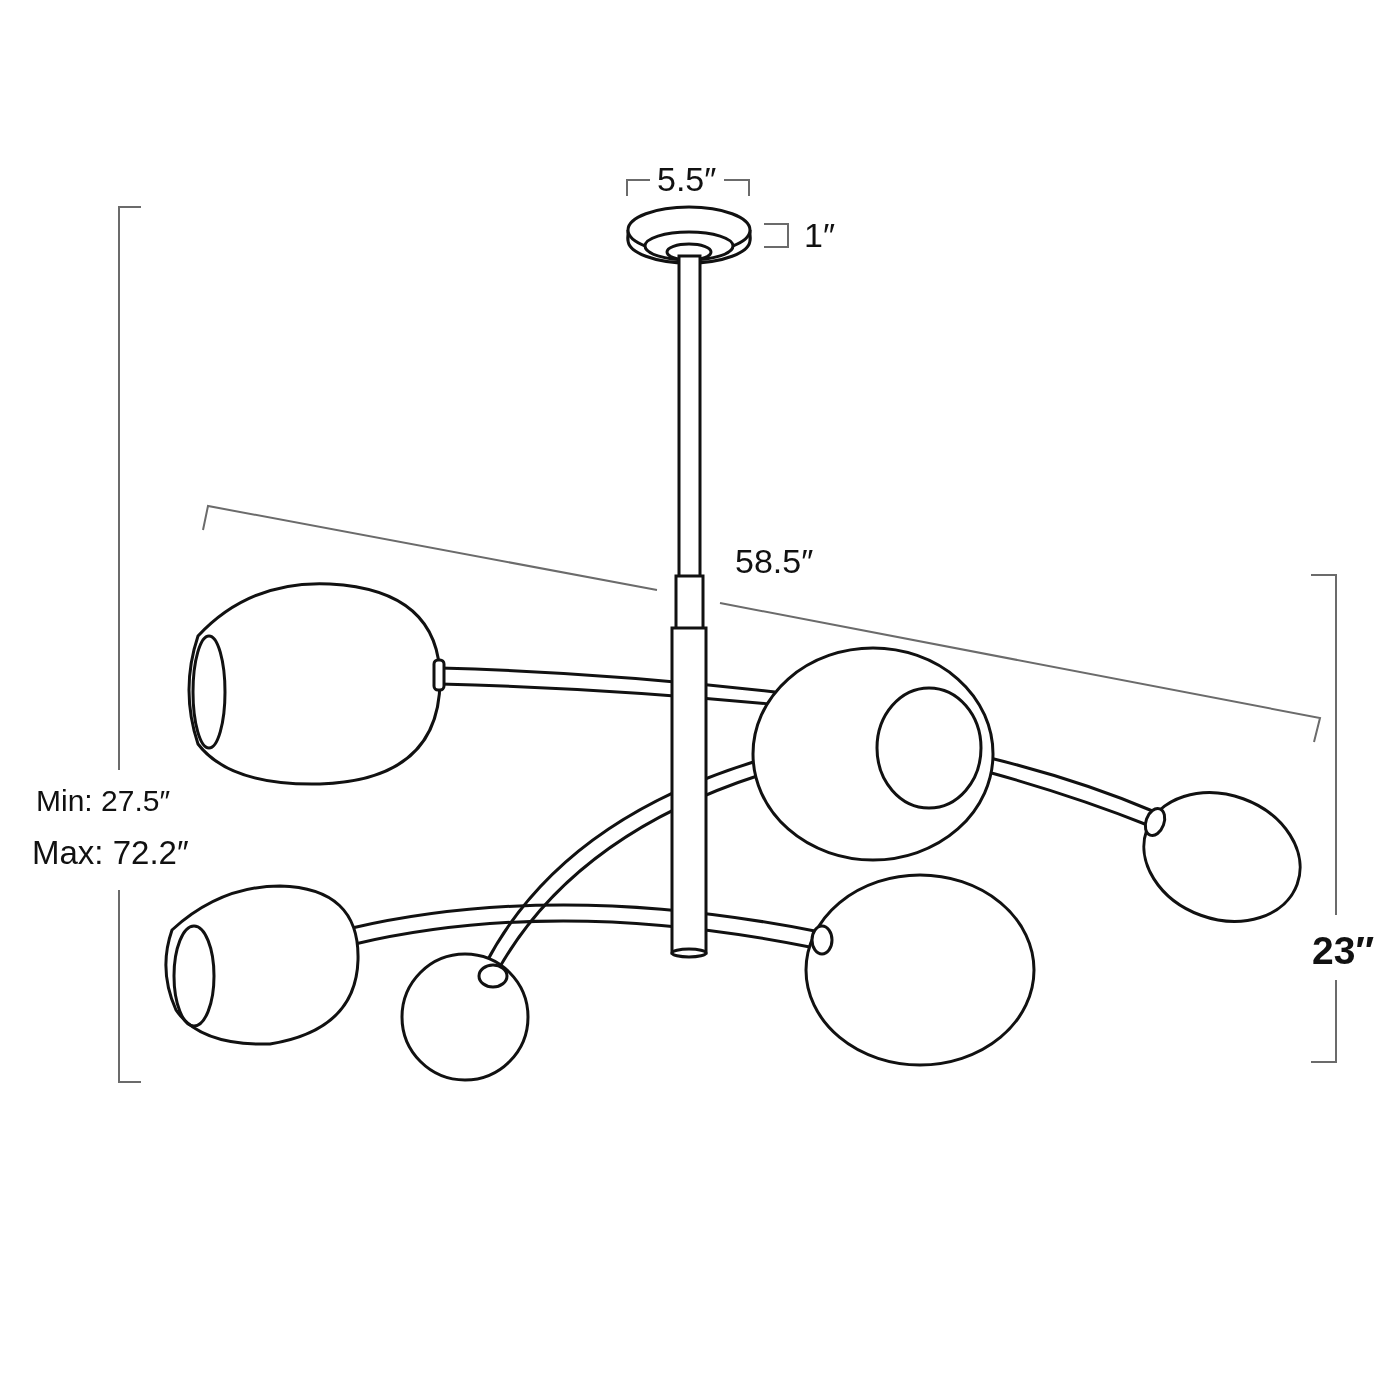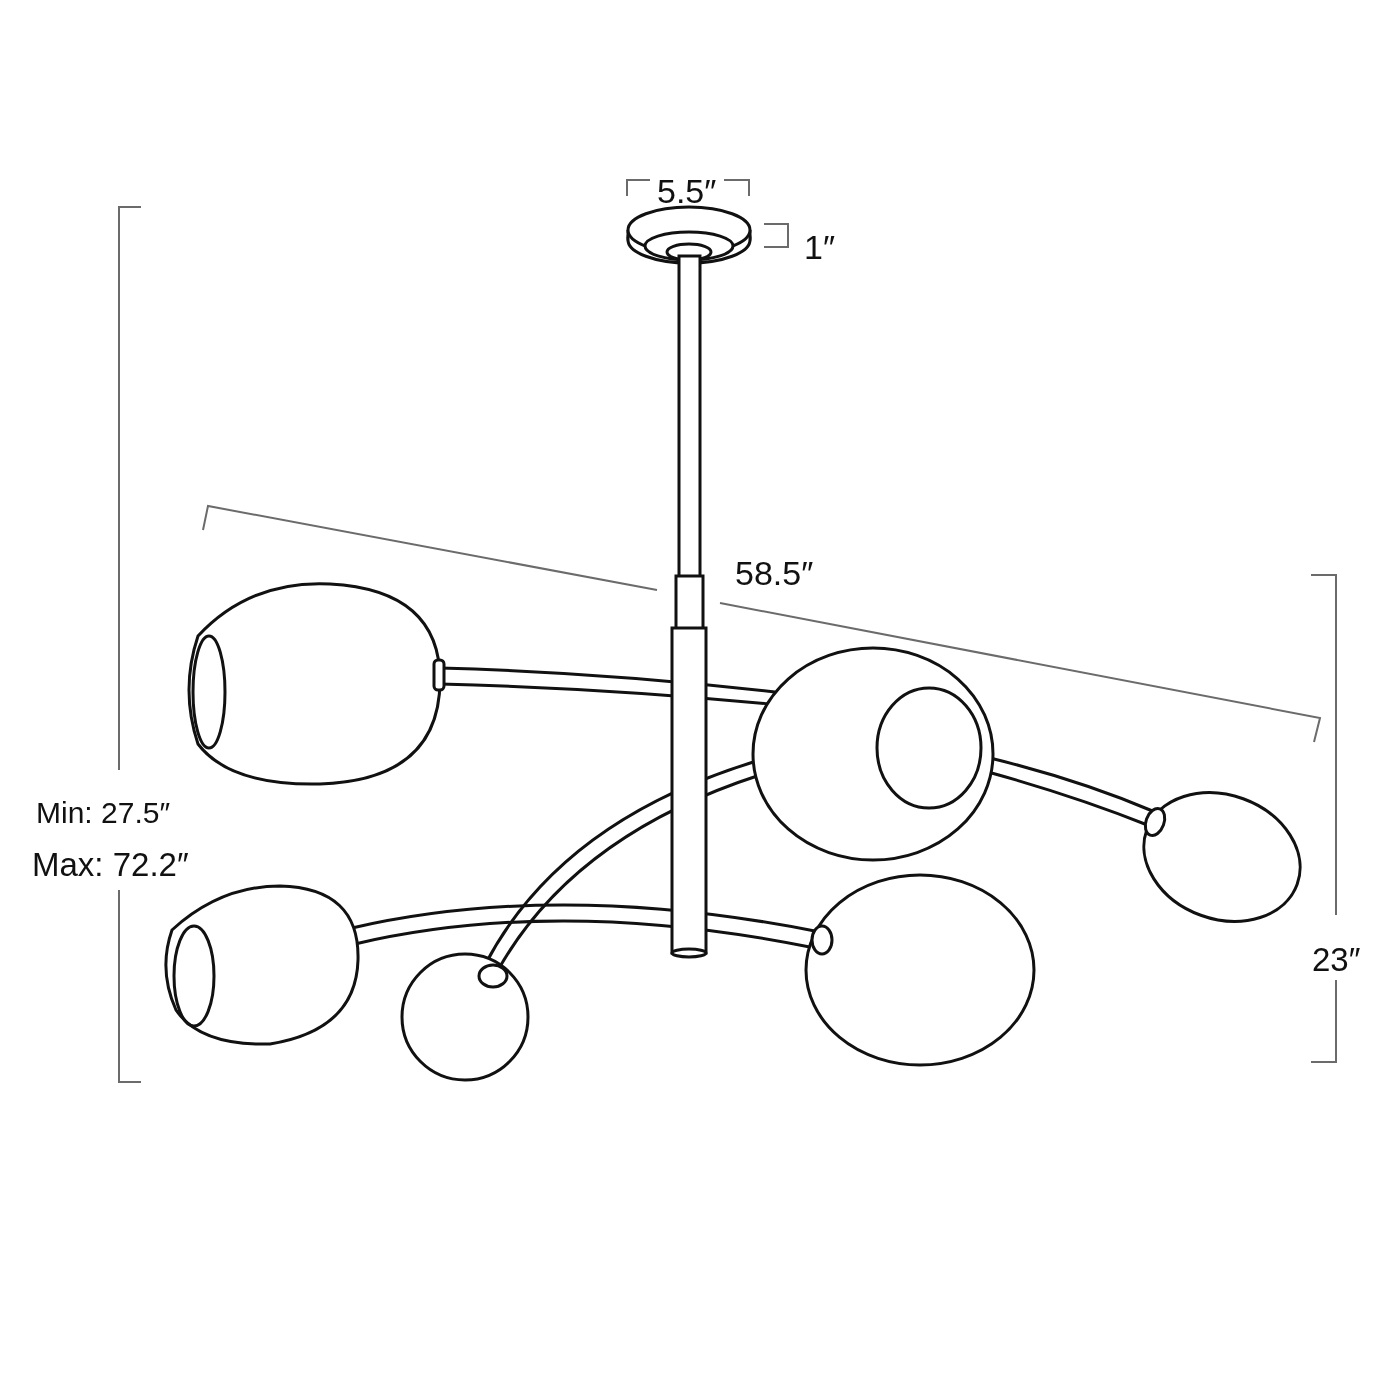--- a/index.html
+++ b/index.html
@@ -4,21 +4,20 @@
   <style>
     html, body { margin: 0; padding: 0; background: #ffffff; }
     body { width: 1400px; height: 1400px; position: relative; overflow: hidden; }
     #canvas { position: absolute; left: 0; top: 0; width: 1400px; height: 1400px; }
     .dim-label {
       position: absolute;
       font-family: "Liberation Sans", "DejaVu Sans", sans-serif;
       color: #111;
       white-space: nowrap;
       line-height: 1;
-      margin-top: 12px;
     }
     .dim { stroke: #6b6b6b; stroke-width: 2; fill: none; }
     .ink { stroke: #111; stroke-width: 3; fill: #fff; }
     .ink-nofill { stroke: #111; stroke-width: 3; fill: none; }
   </style>
 </head>
 <body>
 
 <svg id="canvas" viewBox="0 0 1400 1400" xmlns="http://www.w3.org/2000/svg">
 
@@ -100,13 +99,13 @@
     <ellipse class="ink" cx="1222" cy="857" rx="80" ry="62" transform="rotate(20 1222 857)"></ellipse>
     <ellipse class="ink" cx="1155" cy="822" rx="9" ry="14" transform="rotate(20 1155 822)"></ellipse>
   </g>
 </svg>
 
 <div class="dim-label" style="left:657px; top:162px; font-size:34px;">5.5″</div>
 <div class="dim-label" style="left:804px; top:218px; font-size:34px;">1″</div>
 <div class="dim-label" style="left:735px; top:544px; font-size:34px;">58.5″</div>
 <div class="dim-label" style="left:36px; top:786px; font-size:30px;">Min: 27.5″</div>
 <div class="dim-label" style="left:32px; top:836px; font-size:33px;">Max: 72.2″</div>
-<div class="dim-label" style="left:1312px; top:931px; font-size:33px;">23″</div>
+<div class="dim-label" style="left:1312px; top:931px; font-size:39px;font-weight:bold;">23″</div>
 
 </body></html>

